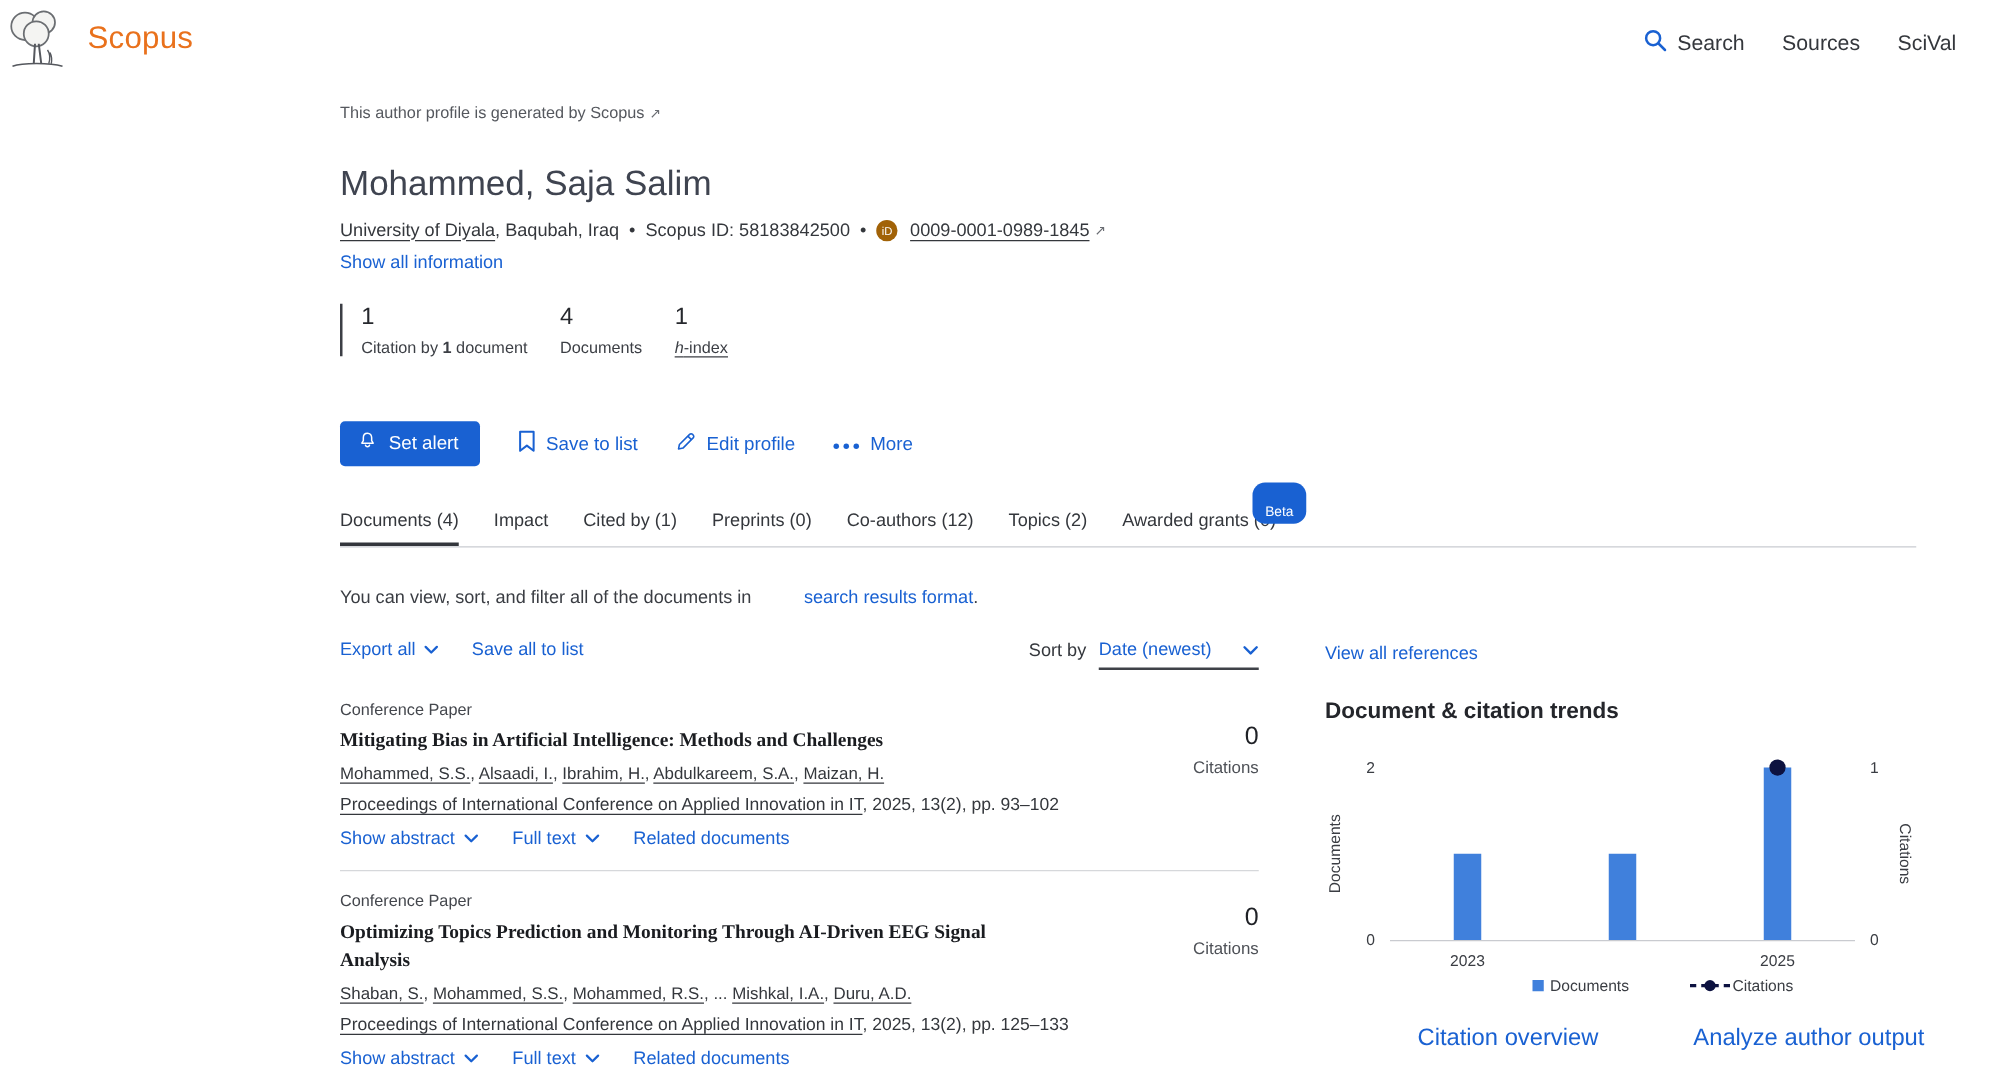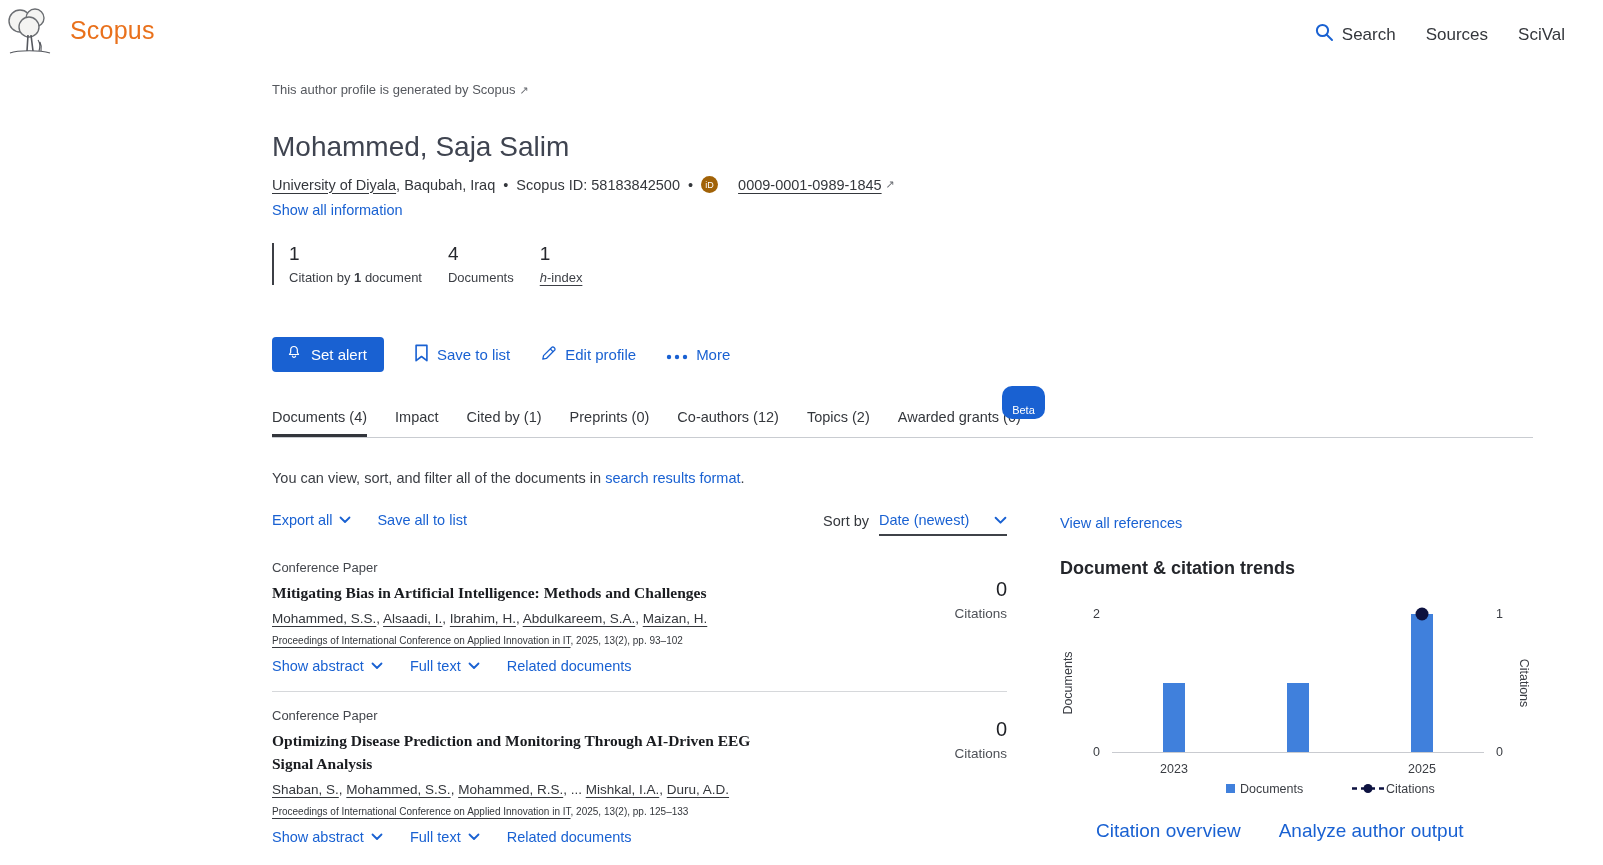--- a/index.html
+++ b/index.html
@@ -14,54 +14,54 @@
   .top-nav { position:absolute; top:22px; right:38px; display:flex; gap:30px; align-items:center; font-size:17px; color:#34373c; }
   .top-nav .nav-item { display:flex; align-items:center; gap:8px; cursor:pointer; }
   
   .gen-note { position:absolute; left:272px; top:82px; font-size:13px; color:#55585e; }
   .ext-arrow { font-size:11px; color:#6a6d73; margin-left:4px; }
   .author-name { position:absolute; left:272px; top:131px; font-size:28px; font-weight:500; color:#3f4450; }
   .affil-row { position:absolute; left:272px; top:176px; font-size:14.5px; color:#34373c; display:flex; align-items:center; flex-wrap:nowrap; }
   .dark-link { color:#34373c; text-decoration:underline; text-underline-offset:3px; cursor:pointer; }
   .bullet { margin:0 8px; color:#34373c; }
   .orcid-badge { display:inline-flex; width:17px; height:17px; border-radius:50%; background:#a16207; color:#fff;
-    font-size:9px; font-weight:normal; align-items:center; justify-content:center; margin-right:20px; }
+    font-size:9px; font-weight:normal; align-items:center; justify-content:center; margin-right:10px; }
   .show-all { position:absolute; left:272px; top:202px; font-size:14.5px; color:#1961d2; cursor:pointer; }
   .metrics { position:absolute; left:272px; top:243px; display:flex; gap:26px; border-left:2px solid #3c3f45; padding-left:15px; }
   .metric .val { font-size:19px; color:#26282d; margin-bottom:5px; }
   .metric .lbl { font-size:13px; color:#3c3f45; }
   .hindex-lbl { text-decoration:underline; text-underline-offset:3px; cursor:pointer; }
   
   .action-row { position:absolute; left:272px; top:337px; display:flex; gap:30px; align-items:center; font-size:15px; }
   .btn-primary { display:flex; align-items:center; gap:9px; background:#1961d2; color:#fff; padding:7px 17px 8px 14px; border-radius:4px; cursor:pointer; }
   .btn-link { display:flex; align-items:center; gap:8px; color:#1961d2; cursor:pointer; }
   
   .tabs { position:absolute; left:272px; top:402px; width:1261px; border-bottom:1px solid #c9ccd1; display:flex; gap:28px; font-size:14.5px; }
   .tab { padding:7px 0 12px; color:#34373c; cursor:pointer; position:relative; }
   .tab.active { box-shadow:inset 0 -3px 0 #33363c; }
   .beta-pill { position:absolute; top:-16px; right:-24px; background:#1961d2; color:#fff; font-size:11px; padding:18px 10px 3px; border-radius:10px; }
   
   .view-note { position:absolute; left:272px; top:470px; font-size:14.5px; color:#3a3d43; }
-  .blue-link { color:#1961d2; cursor:pointer; }
+  .blue-link { color:#1961d2; cursor:pointer;margin-left:38px; }
   .controls { position:absolute; left:272px; top:512px; width:735px; display:flex; justify-content:space-between; align-items:flex-start; font-size:14.5px;gap:44px; }
   .controls-left { display:flex; gap:26px; align-items:center; }
   .ctl { display:flex; align-items:center; gap:7px; color:#1961d2; cursor:pointer; }
   .sort-wrap { display:flex; gap:10px; align-items:flex-start; }
   .sort-label { color:#34373c; padding-top:1px; }
   .sort-select { display:flex; align-items:center; justify-content:space-between; width:128px; color:#1961d2; border-bottom:2px solid #3f4248; padding-bottom:6px; cursor:pointer; }
   .view-refs { position:absolute; left:1060px; top:515px; font-size:14.5px; color:#1961d2; cursor:pointer; }
   .doc-list { position:absolute; left:272px; top:552px; width:735px; }
   .doc-entry { position:relative; padding:8px 0 17px; }
   .doc-entry.first { border-bottom:1px solid #d6d8db; }
   .doc-entry + .doc-entry { padding-top:16px; }
   .doc-type { font-size:13px; color:#44474d; margin-bottom:7px; }
   .doc-title { font-family:"Liberation Serif", serif; font-size:15.5px; font-weight:600; color:#1a1c20; max-width:520px; line-height:1.45; margin-bottom:7px; cursor:pointer; }
   .doc-authors { font-size:13.5px; color:#34373c; margin-bottom:9px; max-width:560px; }
   .author-link { text-decoration:underline; text-underline-offset:3px; cursor:pointer; }
-  .doc-source { font-size:10px; color:#34373c; margin-bottom:12px; }
+  .doc-source { font-size:14px; color:#34373c; margin-bottom:12px; }
   .doc-actions { display:flex; gap:27px; font-size:14.5px; }
   .cites { position:absolute; right:0; top:26px; text-align:right; }
   .cites .num { font-size:20px; color:#1f2126; margin-bottom:5px; }
   .cites .cap { font-size:13.5px; color:#4e5157; }
   
   .trends-title { position:absolute; left:1060px; top:558px; font-size:18px; font-weight:bold; color:#24262b; }
   .trends-chart { position:absolute; left:1056px; top:582px; }
   .trends-links { position:absolute; left:1096px; top:820px; display:flex; gap:38px; font-size:19px; color:#1961d2; }
   .chev { flex:none; }
 </style>
@@ -242,21 +242,21 @@
         </div>
       </div>
       <div class="cites">
         <div class="num">0</div>
         <div class="cap">Citations</div>
       </div>
     </div>
 
     <div class="doc-entry">
       <div class="doc-type">Conference Paper</div>
-      <div class="doc-title">Optimizing Disease Prediction and Monitoring Through AI-Driven EEG Signal Analysis</div>
+      <div class="doc-title">Optimizing Topics Prediction and Monitoring Through AI-Driven EEG Signal Analysis</div>
       <div class="doc-authors"><span class="author-link">Shaban, S.</span>, <span class="author-link">Mohammed, S.S.</span>, <span class="author-link">Mohammed, R.S.</span>, <span>...</span> <span class="author-link">Mishkal, I.A.</span>, <span class="author-link">Duru, A.D.</span></div>
       <div class="doc-source">
         <span class="dark-link">Proceedings of International Conference on Applied Innovation in IT</span><span>, 2025, 13(2), pp. 125–133</span>
       </div>
       <div class="doc-actions">
         <div class="ctl">
           <span>Show abstract</span>
           <svg class="chev" width="12" height="8" viewBox="0 0 12 8" fill="none">
               <path d="M1.5 1.5 L6 6 L10.5 1.5" stroke="#1961d2" stroke-width="1.8" stroke-linecap="round" stroke-linejoin="round"></path>
             </svg>

